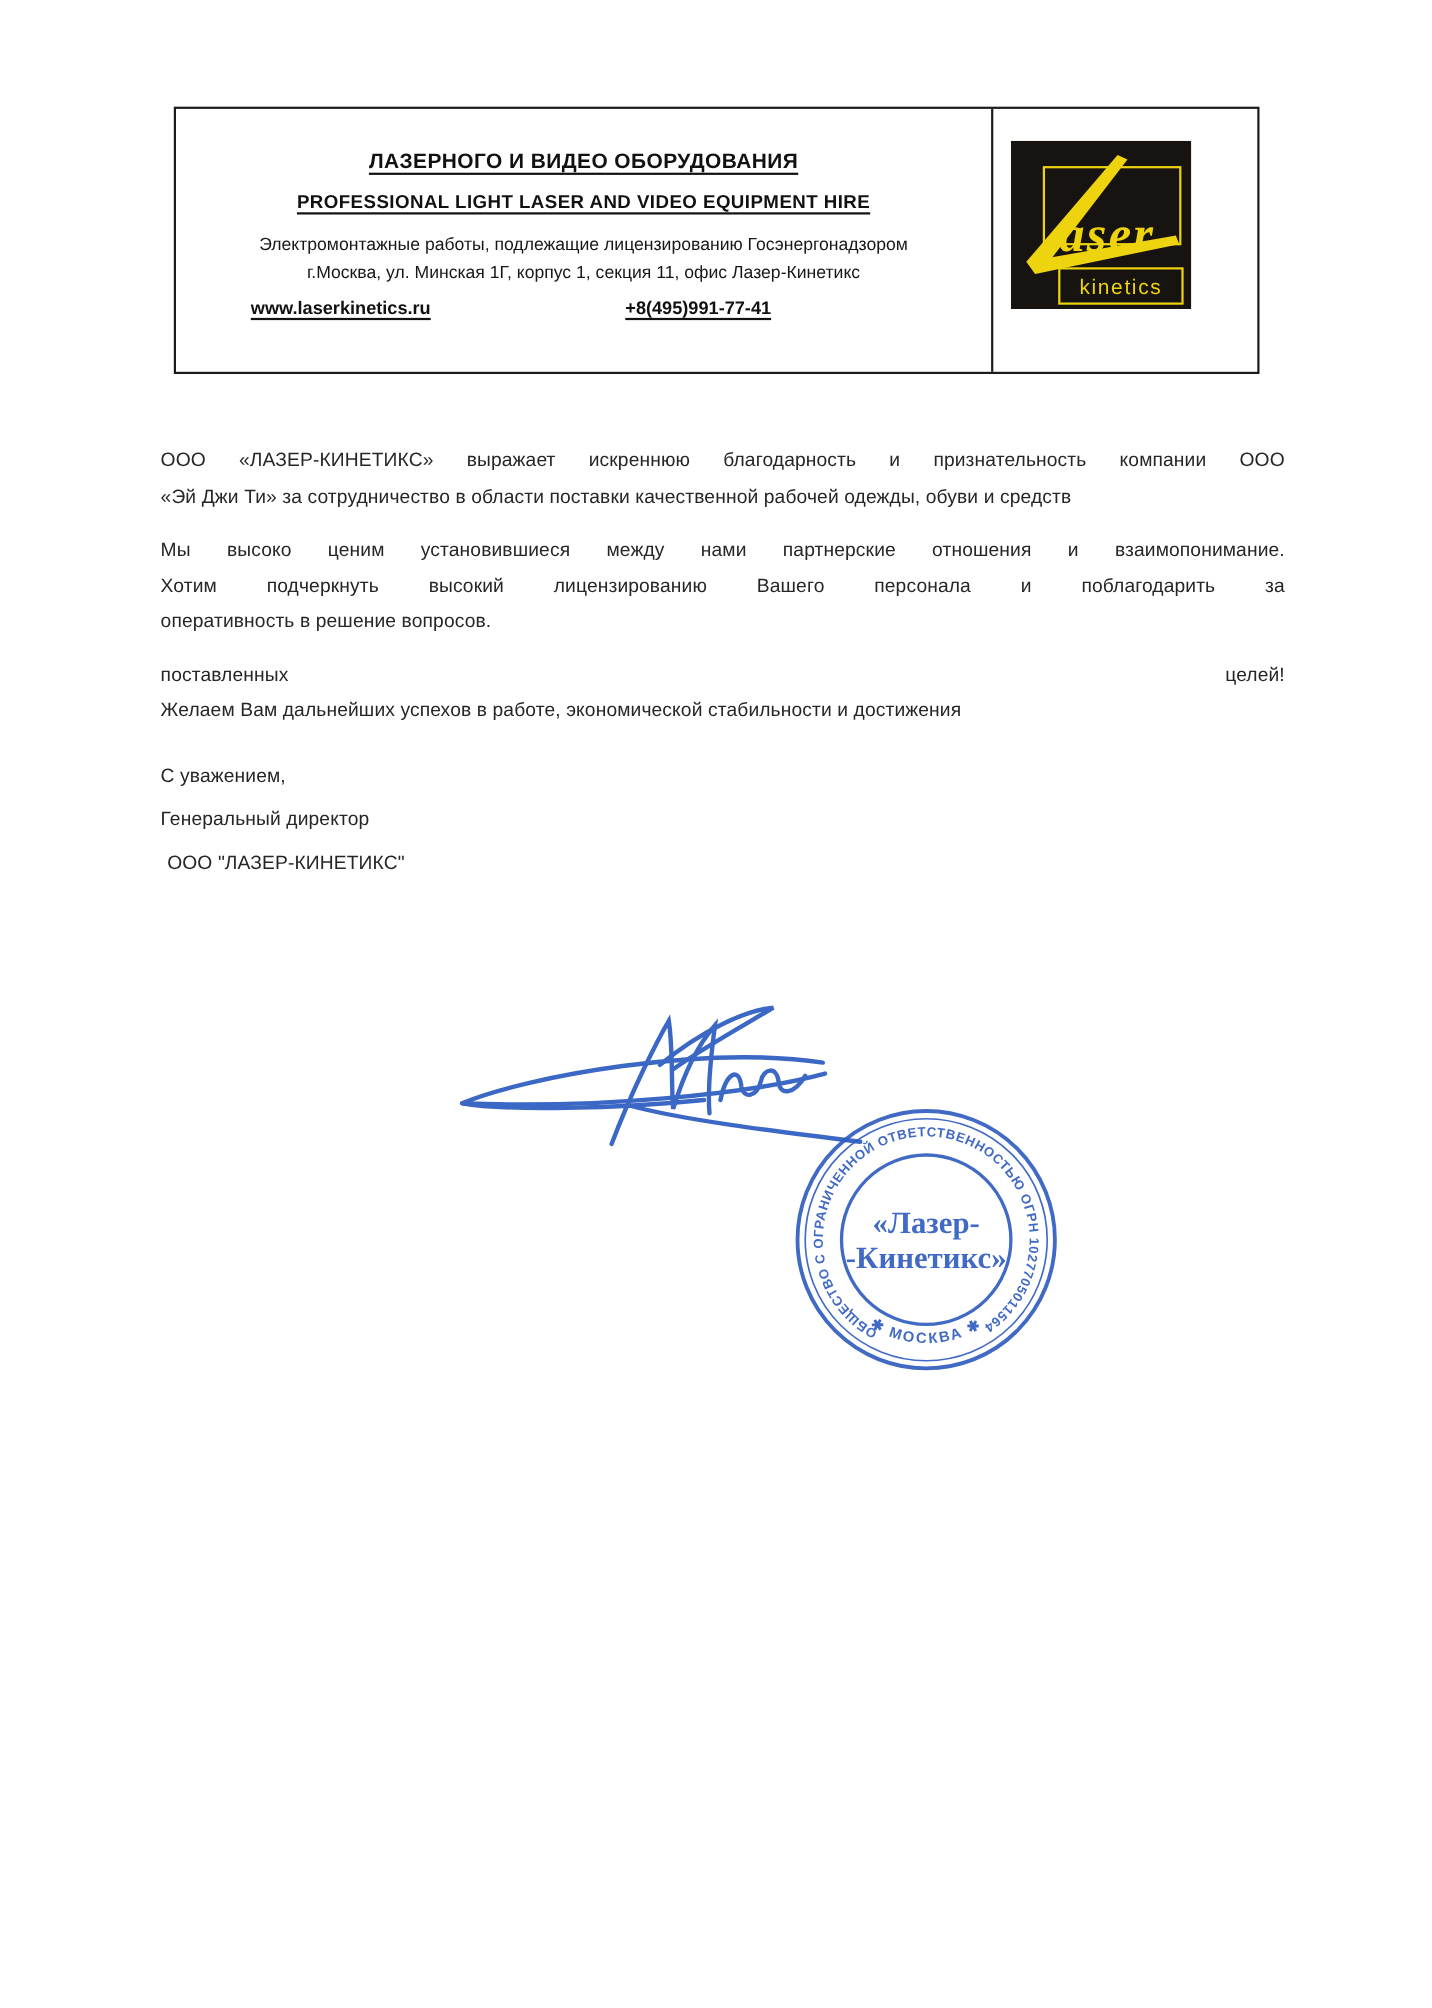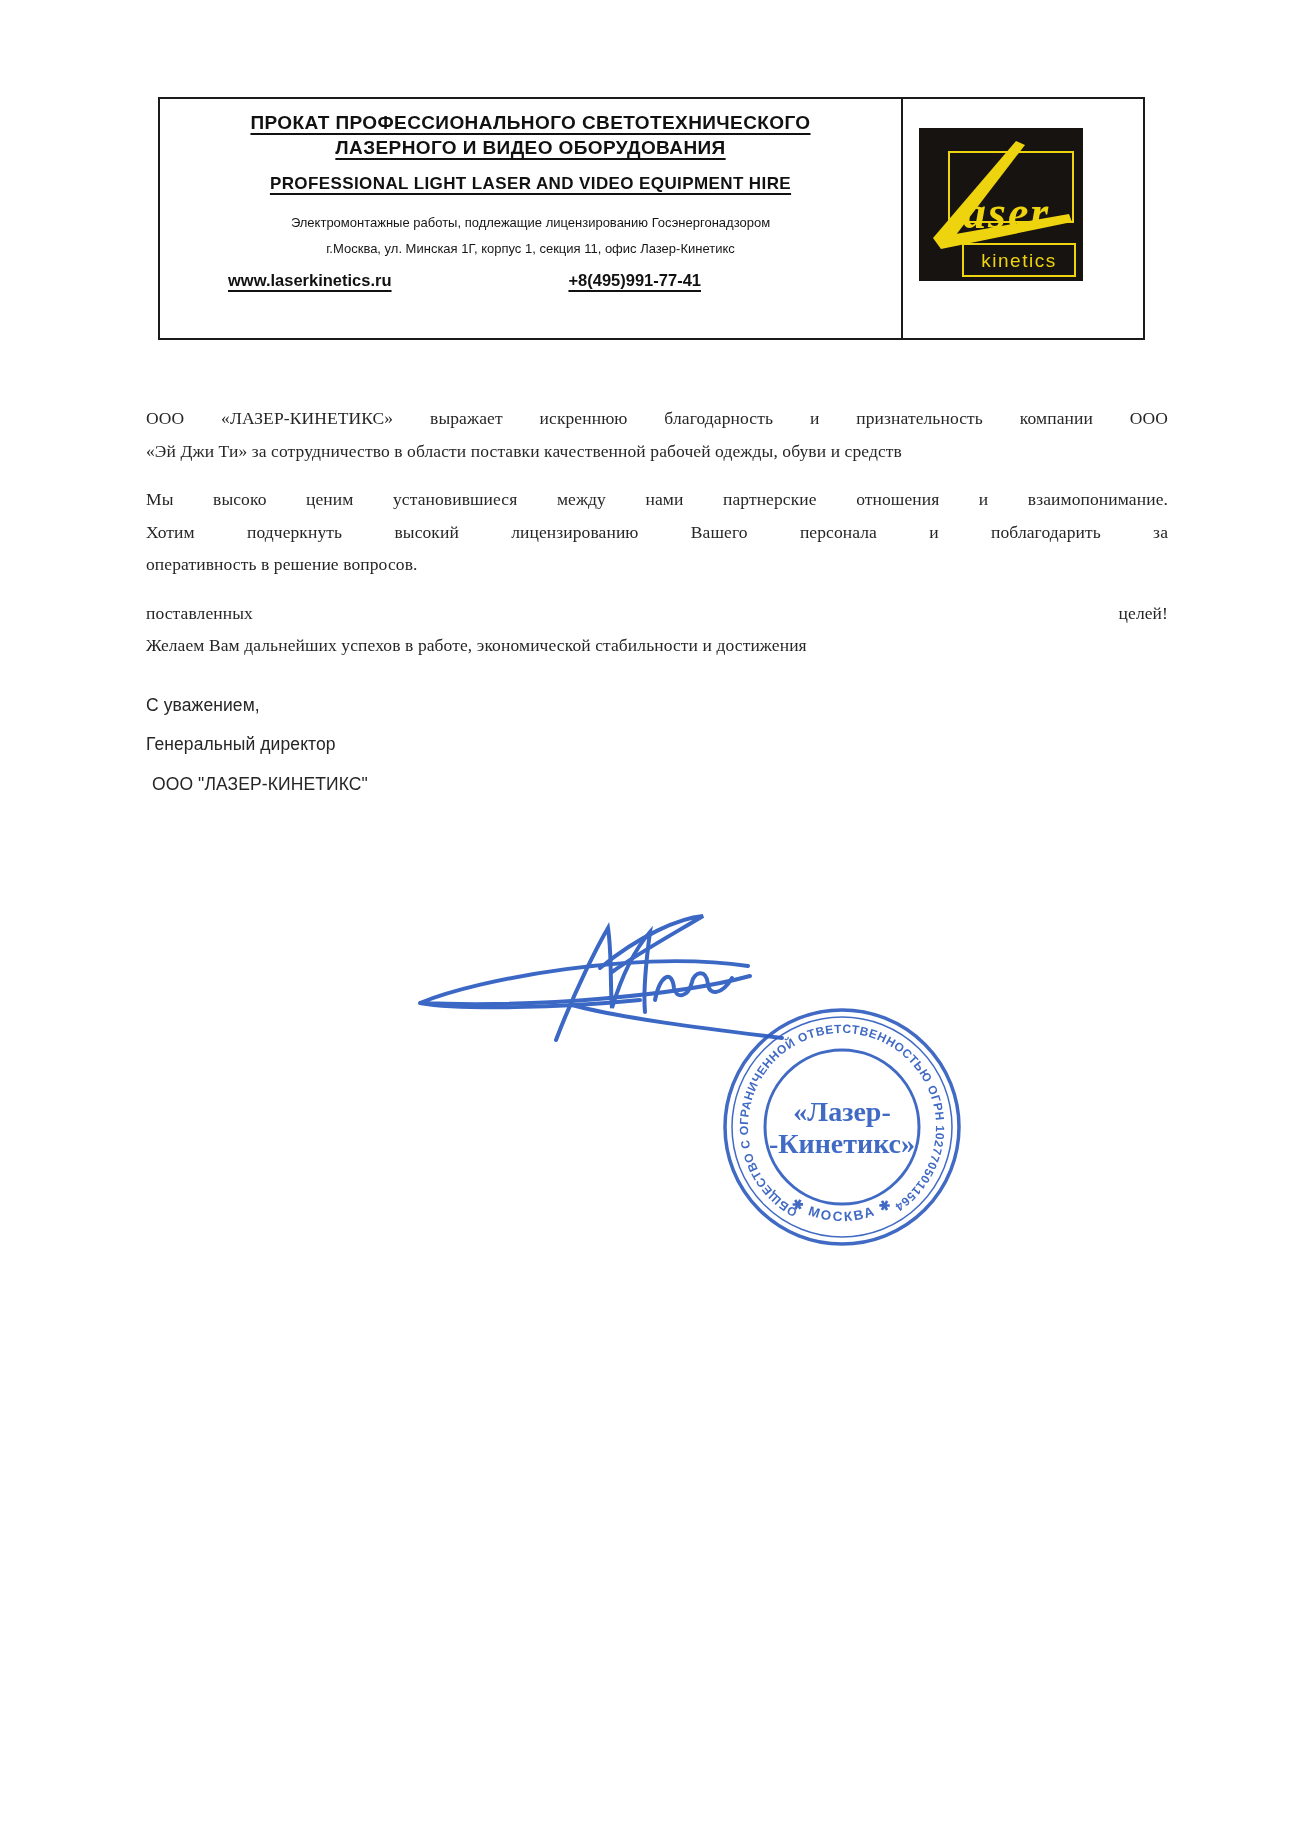--- a/index.html
+++ b/index.html
@@ -12,51 +12,51 @@
     position:absolute;left:158px;top:97px;width:983px;height:239px;
     border:2px solid #1b1b1b;display:flex;background:#fff;
   }
   .lh-text{width:743px;border-right:2px solid #1b1b1b;box-sizing:border-box;
     padding-top:11px;text-align:center;}
   .lh-title-ru{font-weight:bold;font-size:19px;line-height:25px;color:#111;
     letter-spacing:.4px;}
   .lh-title-ru span{text-decoration:underline;text-decoration-thickness:2px;text-underline-offset:4px;}
   .lh-title-en{margin-top:14px;font-weight:bold;font-size:17px;color:#111;letter-spacing:.4px;
     text-decoration:underline;text-decoration-thickness:2px;text-underline-offset:4px;}
-  .lh-notes{margin-top:16px;font-size:13px;line-height:26px;color:#161616;}
+  .lh-notes{margin-top:16px;font-size:16px;line-height:26px;color:#161616;}
   .lh-contacts{margin-top:9px;display:flex;justify-content:space-between;
     padding:0 200px 0 68px;}
   .lh-site,.lh-phone{font-weight:bold;font-size:16.5px;color:#111;
     text-decoration:underline;text-decoration-thickness:2px;text-underline-offset:4px;text-align:center;}
   .lh-logo-cell{flex:1;position:relative;}
   .logo-svg{position:absolute;left:16px;top:29px;}
   
   .letter-body{position:absolute;left:146px;top:402px;width:1022px;
     font-size:17.5px;line-height:32.5px;color:#262626;letter-spacing:.1px;}
   .para{margin:0 0 16px 0;}
-  .jline{text-align:justify;text-align-last:justify;font-family:Liberation Serif, serif;}
+  .jline{text-align:justify;text-align-last:justify;}
   .jline:last-child{text-align-last:left;}
   .closing{margin-top:27px;}
   .signer{margin-top:7px;}
   .signer-company{padding-left:6px;}
   
   .signature-svg{position:absolute;left:380px;top:880px;}
   .stamp-svg{position:absolute;left:702px;top:987px;}
   .stamp-text{font-family:"Liberation Sans",sans-serif;font-weight:bold;}
   .stamp-center{font-family:"Liberation Serif",serif;font-weight:bold;}
 </style>
 </head>
 <body>
 
 <div class="page">
 
   <div class="letterhead">
     <div class="lh-text">
       <div class="lh-title-ru">
-        <span>ПРОКАТ ПРОФЕССИОНАЛЬНОГО СВЕТОТЕХНИЧЕСКОГО</span><br>
+        <br>
         <span>ЛАЗЕРНОГО И ВИДЕО ОБОРУДОВАНИЯ</span>
       </div>
       <div class="lh-title-en">PROFESSIONAL LIGHT LASER AND VIDEO EQUIPMENT HIRE</div>
       <div class="lh-notes">
         <div>Электромонтажные работы, подлежащие лицензированию Госэнергонадзором</div>
         <div>г.Москва, ул. Минская 1Г, корпус 1, секция 11, офис Лазер-Кинетикс</div>
       </div>
       <div class="lh-contacts">
         <span class="lh-site">www.laserkinetics.ru</span>
         <span class="lh-phone">+8(495)991-77-41</span>

